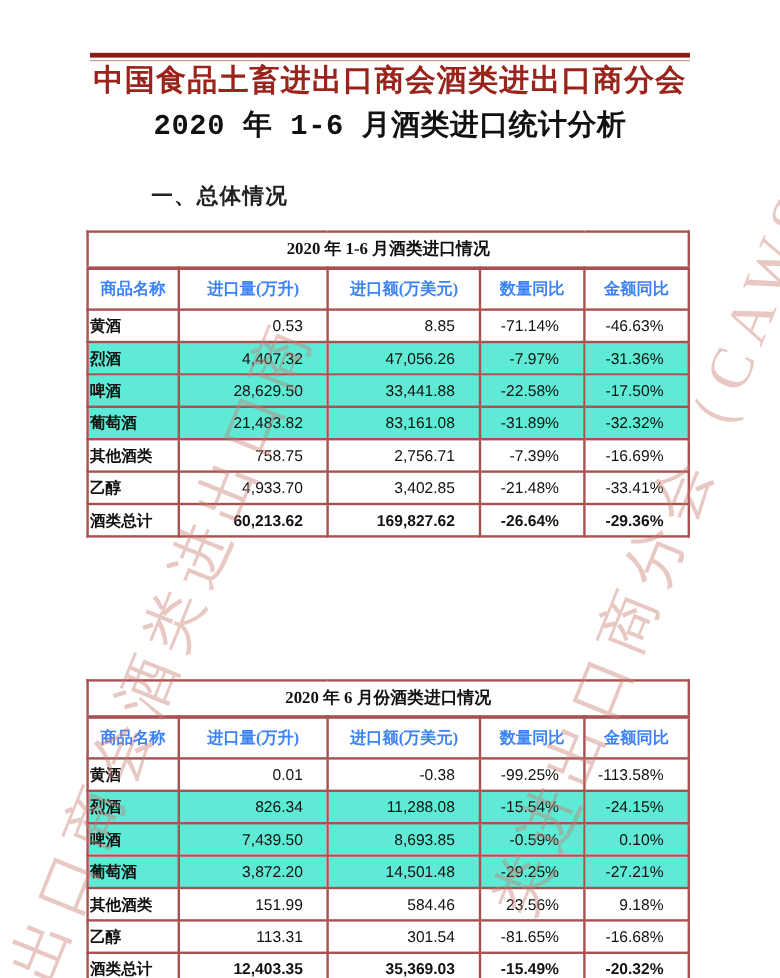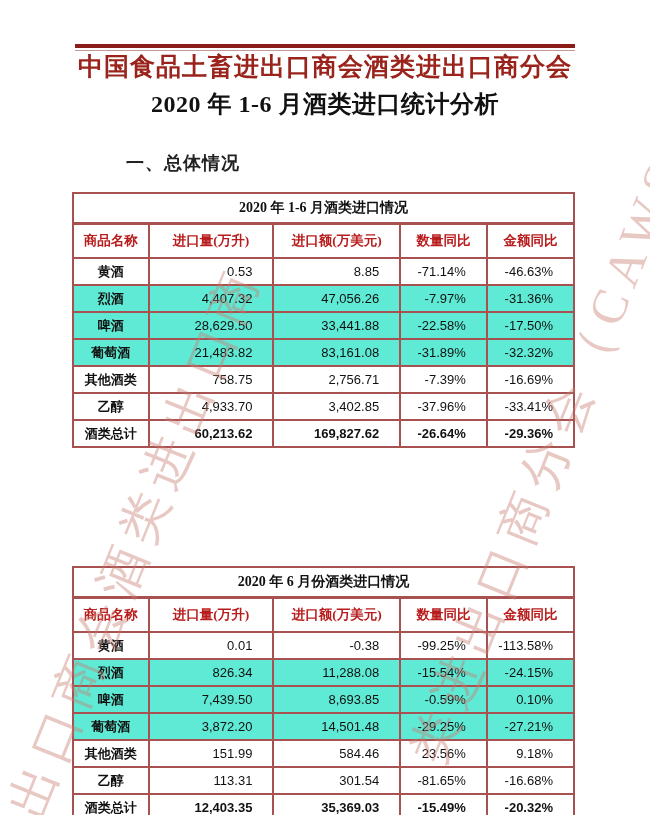--- a/index.html
+++ b/index.html
@@ -22,21 +22,21 @@
   .banner{
     position:absolute;top:7px;left:0;width:100%;text-align:center;z-index:2;
     font-size:25px;font-weight:bold;color:#9a241c;letter-spacing:1px;margin-top:43px;
   }
   .rule{position:absolute;left:75px;width:500px;z-index:2;}
   .rule-thick{top:44px;height:4px;background:#8a1d18;}
   .rule-thin{top:50px;height:1px;background:#c59a96;}
   
   .report-title{
     position:absolute;top:88px;left:0;width:100%;text-align:center;z-index:2;
-    font-size:24px;font-weight:bold;color:#111;margin:0;letter-spacing:.5px;
+    font-size:24px;font-weight:bold;color:#111;margin:0;letter-spacing:.5px;font-family:Liberation Mono, monospace;
   }
   .section-heading{
     position:absolute;top:147px;left:122px;z-index:2;margin:4px;
     font-family:"Liberation Sans","DejaVu Sans",sans-serif;
     font-size:18px;font-weight:bold;color:#222;letter-spacing:1px;
   }
   
   .tbl{
     position:absolute;left:72px;width:503px;z-index:2;
     border-collapse:collapse;table-layout:fixed;background:#fff;
@@ -44,24 +44,24 @@
   .tbl-1{top:192px;}
   .tbl-2{top:566px;}
   .tbl td,.tbl th{
     border:2px solid #a75151;overflow:hidden;white-space:nowrap;
   }
   .tbl .t-title{
     height:26px;text-align:center;font-weight:bold;font-size:14px;color:#111;
     border-bottom-width:3px;
   }
   .tbl th{
-    height:30px;text-align:center;font-weight:bold;font-size:13.5px;color:#b91c1c;
+    height:30px;text-align:center;font-weight:bold;font-size:13.5px;color:#3b82f6;
   }
   .tbl td{height:23px;font-size:13px;}
-  .c-name{text-align:center;font-weight:bold;color:#111;}
+  .c-name{font-weight:bold;color:#111;}
   .c-num{
     text-align:right;padding-right:20px;
     font-family:"Liberation Sans","DejaVu Sans",sans-serif;font-size:12.5px;color:#111;
   }
   tr.hl td{background:#5eead4;}
   tr.total td{font-weight:bold;}
   
   .analysis{
     position:absolute;top:412px;left:62px;width:526px;z-index:2;margin:0;
     font-size:16.5px;line-height:25px;text-align:justify;text-indent:2.2em;
@@ -140,21 +140,21 @@
           <td class="c-name">其他酒类</td>
           <td class="c-num">758.75</td>
           <td class="c-num">2,756.71</td>
           <td class="c-num">-7.39%</td>
           <td class="c-num">-16.69%</td>
         </tr>
         <tr class="">
           <td class="c-name">乙醇</td>
           <td class="c-num">4,933.70</td>
           <td class="c-num">3,402.85</td>
-          <td class="c-num">-37.96%</td>
+          <td class="c-num">-21.48%</td>
           <td class="c-num">-33.41%</td>
         </tr>
         <tr class=" total">
           <td class="c-name">酒类总计</td>
           <td class="c-num">60,213.62</td>
           <td class="c-num">169,827.62</td>
           <td class="c-num">-26.64%</td>
           <td class="c-num">-29.36%</td>
         </tr>
       </tbody>

